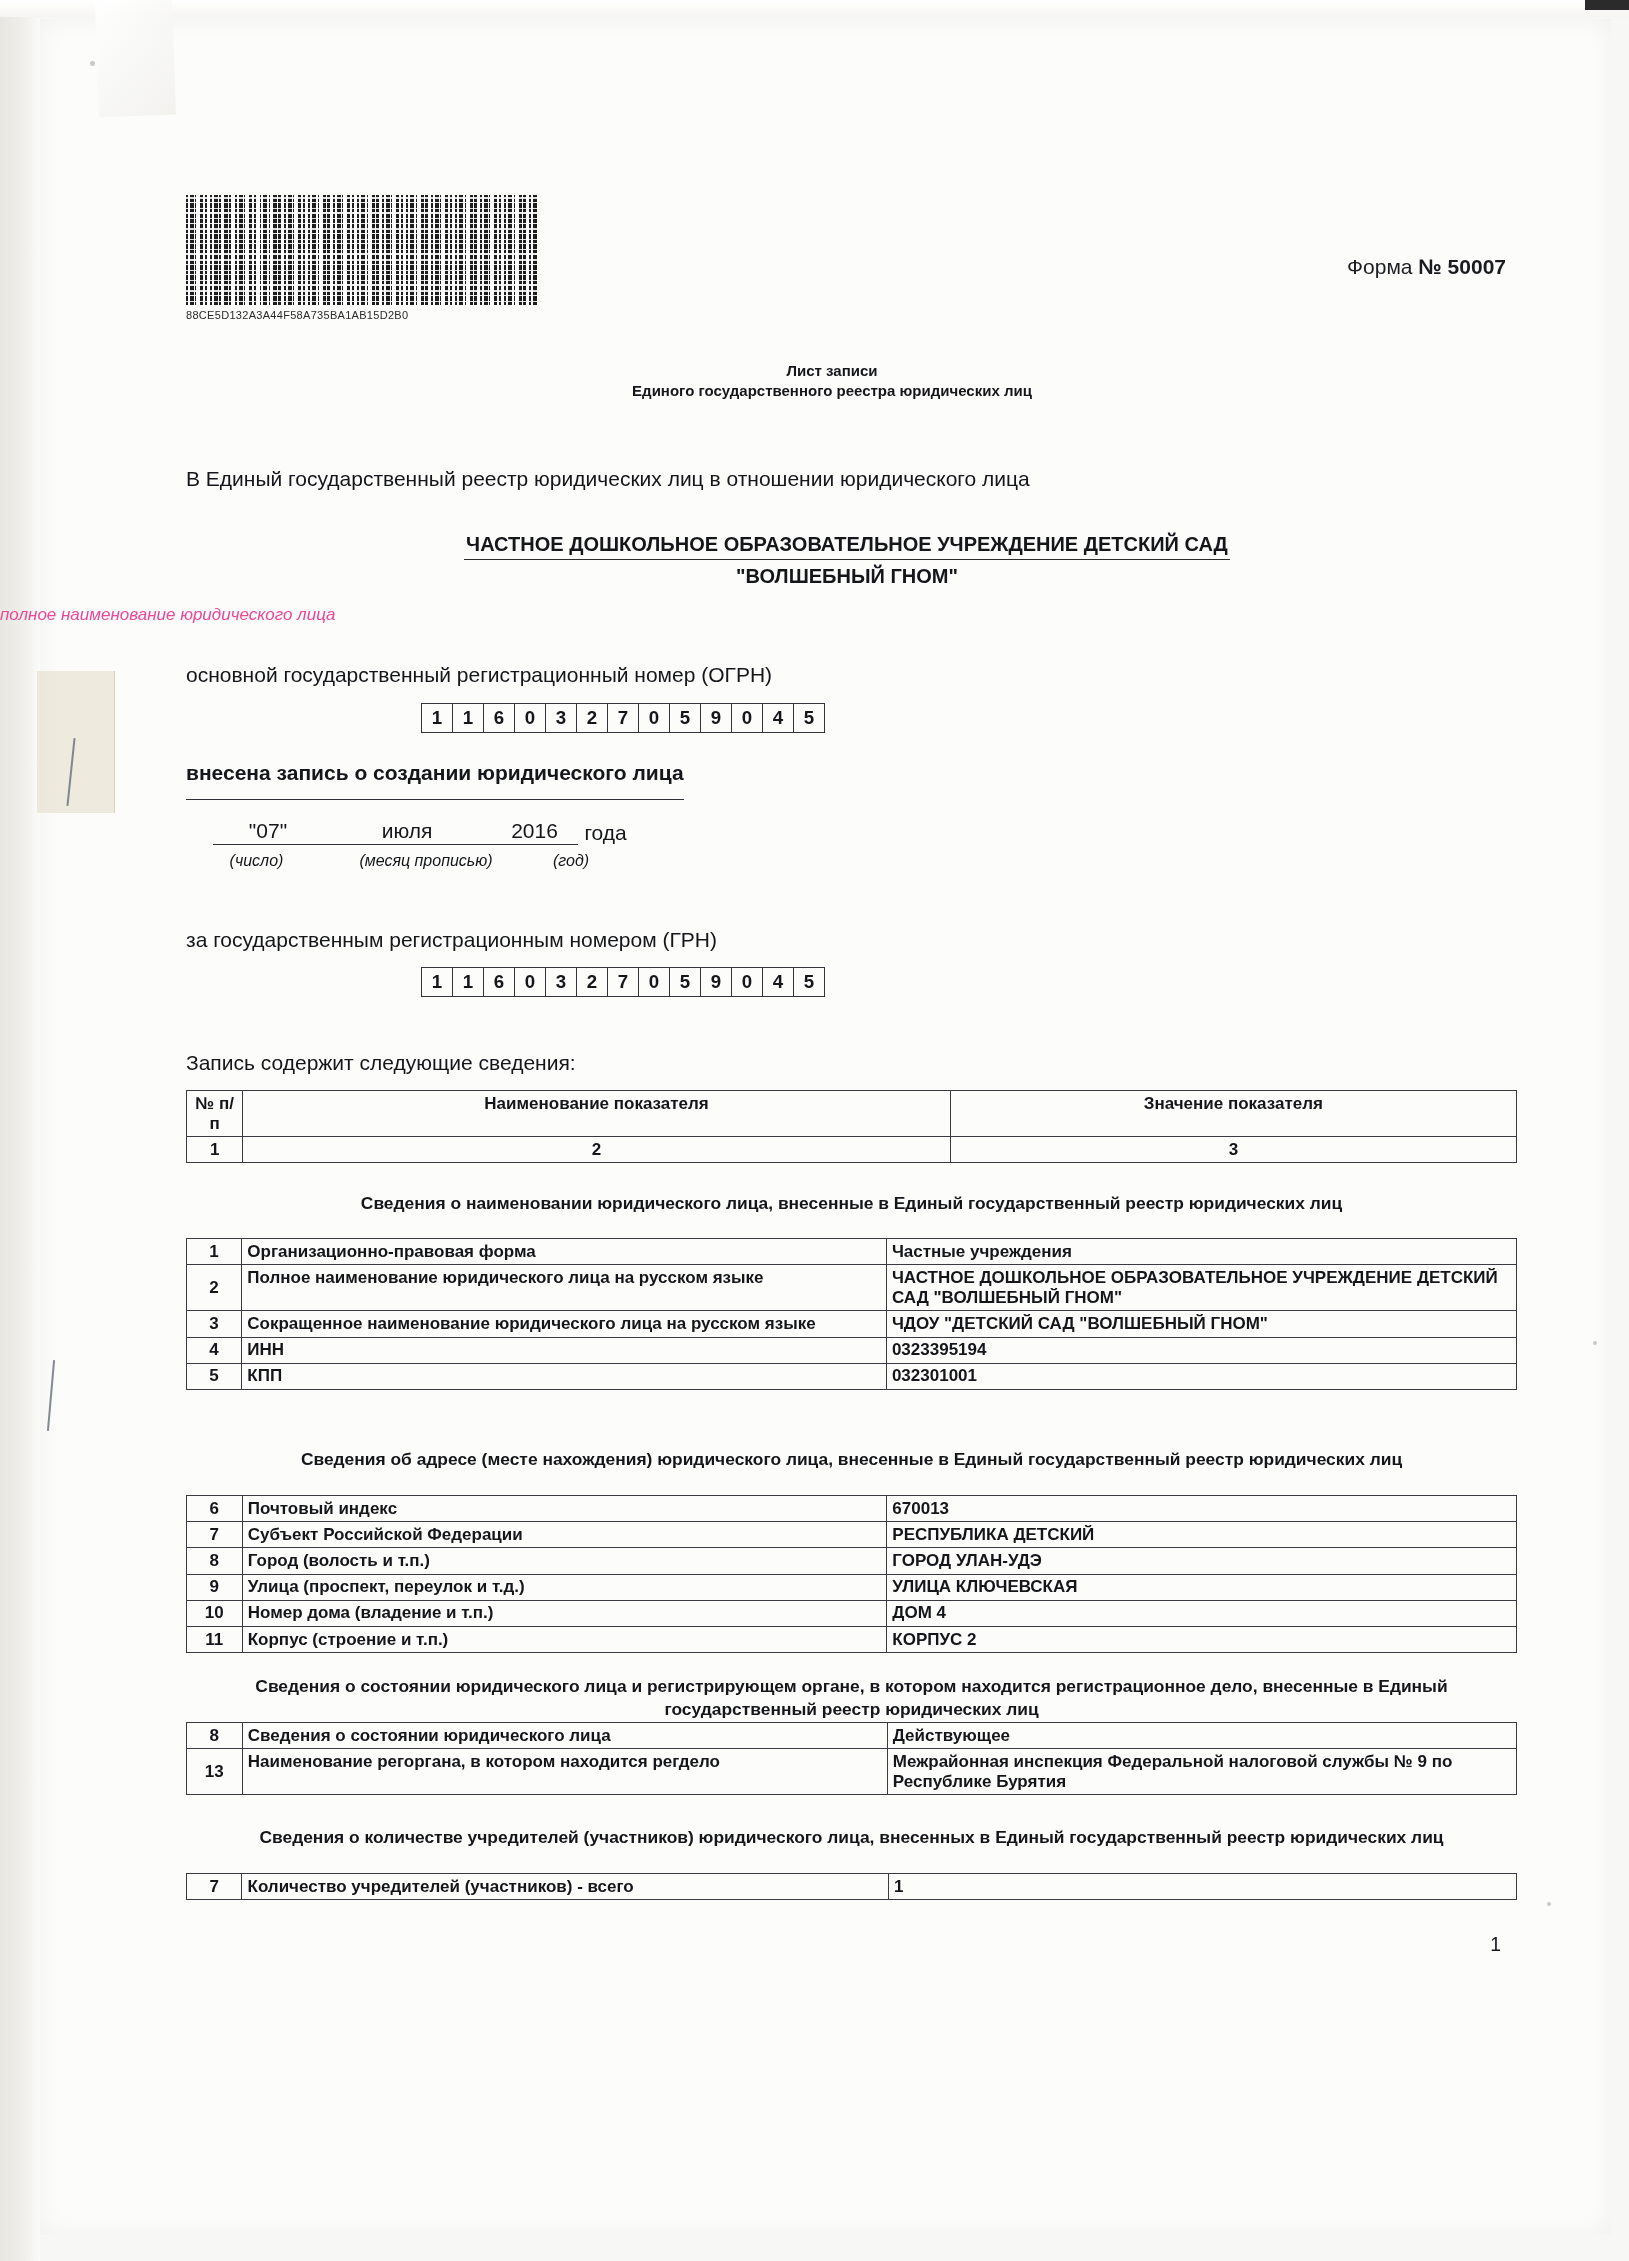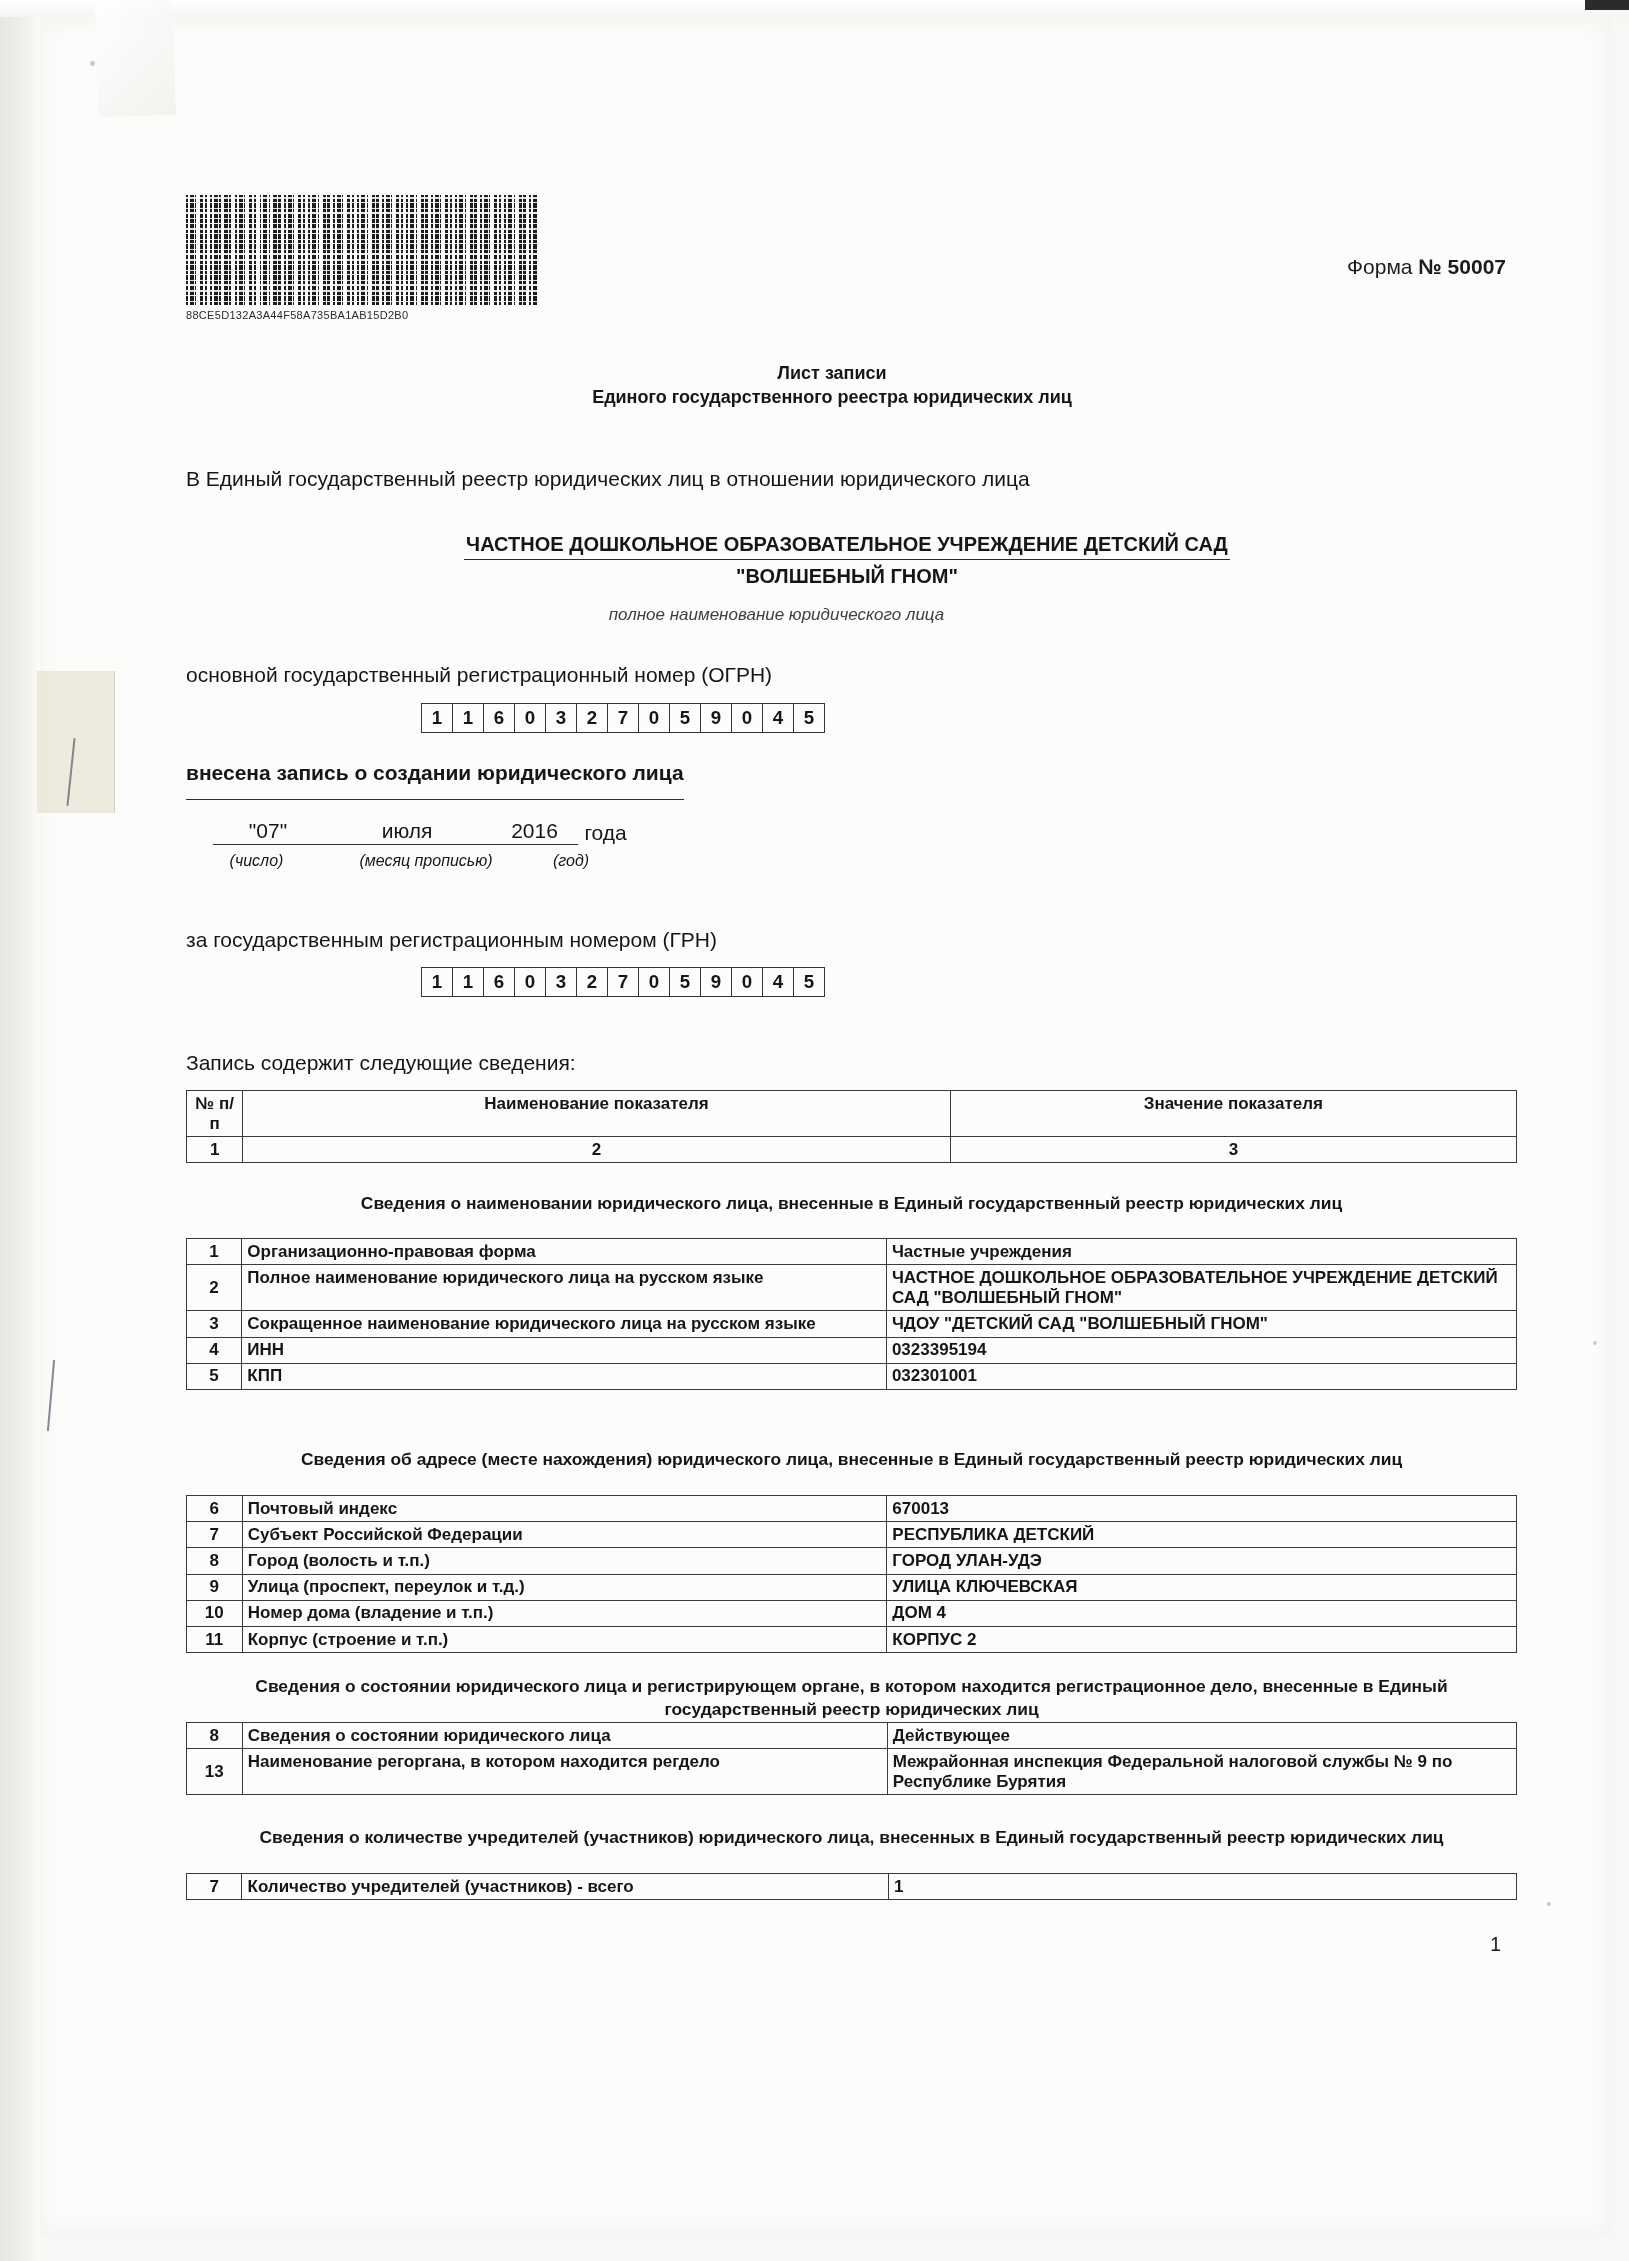--- a/index.html
+++ b/index.html
@@ -136,21 +136,21 @@
     color: #1b1c20;
     white-space: nowrap;
   }
   .form-no b { font-weight: bold; }
 
   .title-block {
     position: absolute;
     left: 0; right: 0;
     top: 361px;
     text-align: center;
-    font-size: 18px;
+    font-size: 15px;
     font-weight: bold;
     line-height: 1.35;
     margin-left: 34px;
   }
   .intro {
     position: absolute;
     left: 186px;
     right: 123px;
     top: 464px;
     font-size: 21px;
@@ -173,24 +173,24 @@
     padding: 0 2.6px 1.3px 2.6px;
   }
   .org-name .l2 {
     display: block;
     margin-top: 1.3px;
   }
   .org-caption {
     position: absolute;
     left: 0; right: 77px;
     top: 605px;
-    text-align: center;
+    text-align: left;
     font-size: 17px;
     font-style: italic;
-    color: #404040;
+    color: #ec4899;
   }
 
   .ogrn-label {
     position: absolute;
     left: 186px;
     top: 663px;
     font-size: 21px;
   }
   .grn-label {
     position: absolute;

